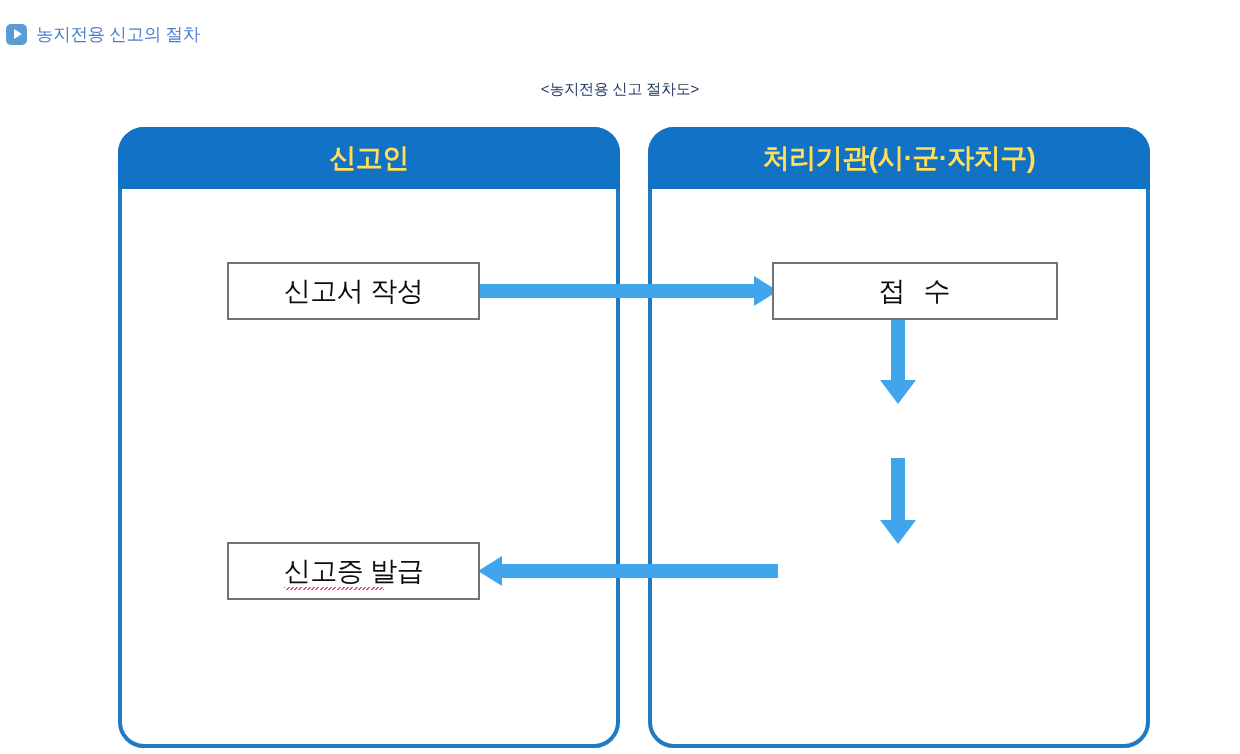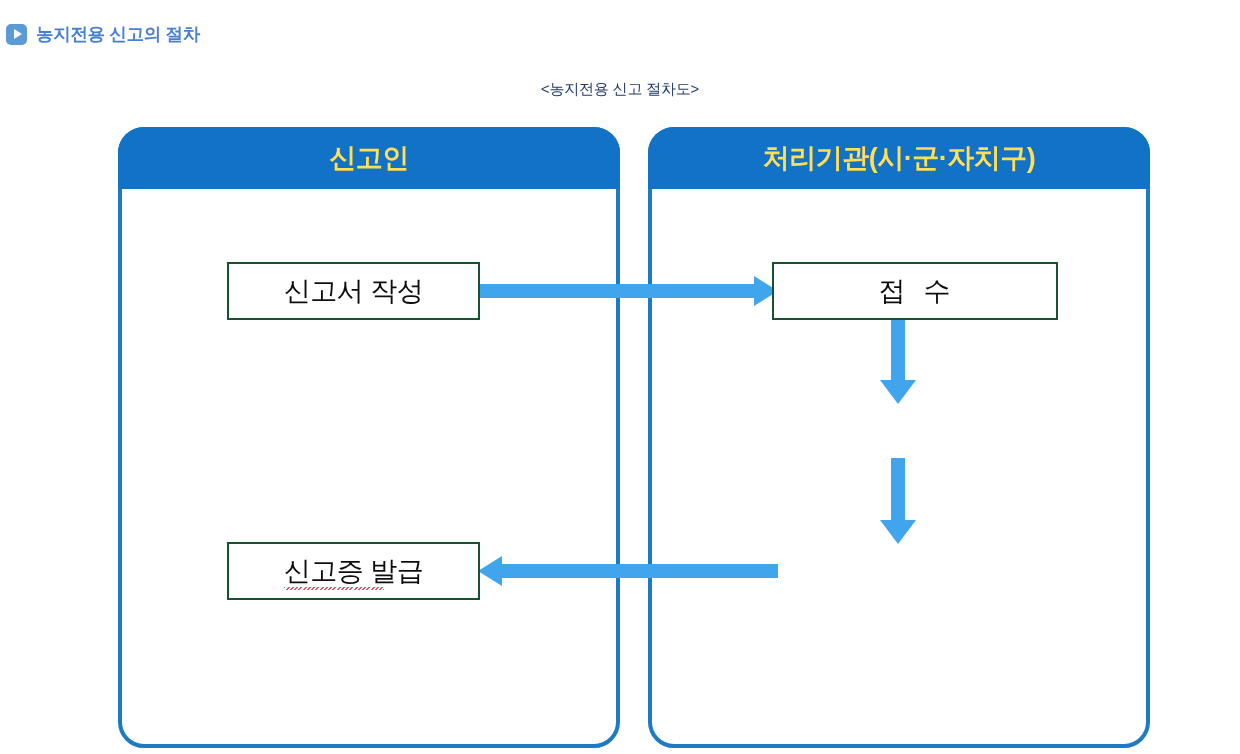--- a/index.html
+++ b/index.html
@@ -37,21 +37,21 @@
   #play-badge .tri {
     width: 0;
     height: 0;
     border-top: 5px solid transparent;
     border-bottom: 5px solid transparent;
     border-left: 8px solid #ffffff;
     margin-left: 2px;
   }
   #heading-text {
     font-size: 17.5px;
-    font-weight: bold;
+    font-weight: normal;
     color: #4a7fd0;
     letter-spacing: -0.3px;
     white-space: nowrap;
   }
 
   
   #figure-caption {
     position: absolute;
     top: 80px;
     left: 0;
@@ -104,21 +104,21 @@
 
   #lane-applicant      { left: 118px; top: 17px;  width: 502px; height: 621px; }
   #lane-applicant .lane-header { width: 502px; }
   #lane-agency         { left: 648px; top: 17px;  width: 502px; height: 621px; }
   #lane-agency .lane-header    { width: 502px; }
 
   
   .proc-box {
     position: absolute;
     box-sizing: border-box;
-    border: 2px solid #14532d;
+    border: 2px solid #737373;
     background: #ffffff;
     display: flex;
     align-items: center;
     justify-content: center;
     z-index: 4;
   }
   .proc-label {
     font-size: 27px;
     color: #0d0d0d;
     letter-spacing: -0.5px;

